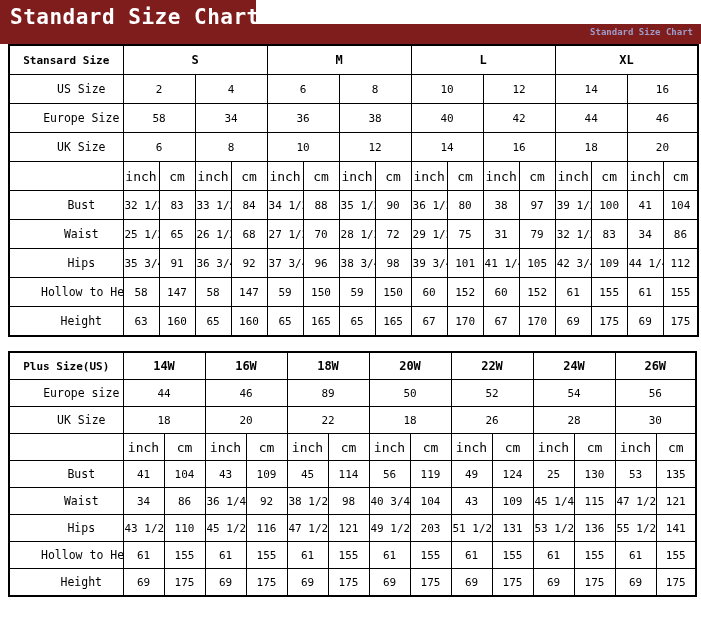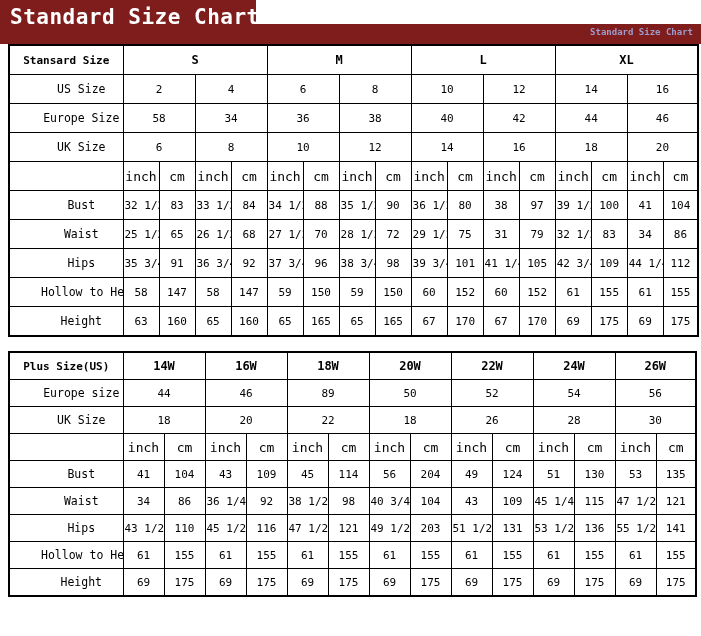--- a/index.html
+++ b/index.html
@@ -375,24 +375,24 @@
 
         <tr class="short">
           <td class="rowhead">Bust</td>
           <td>41</td>
           <td>104</td>
           <td>43</td>
           <td>109</td>
           <td>45</td>
           <td>114</td>
           <td>56</td>
-          <td>204</td>
+          <td>119</td>
           <td>49</td>
           <td>124</td>
-          <td>51</td>
+          <td>25</td>
           <td>130</td>
           <td>53</td>
           <td>135</td>
         </tr>
 
         <tr class="short">
           <td class="rowhead">Waist</td>
           <td>34</td>
           <td>86</td>
           <td>36 1/4</td>

